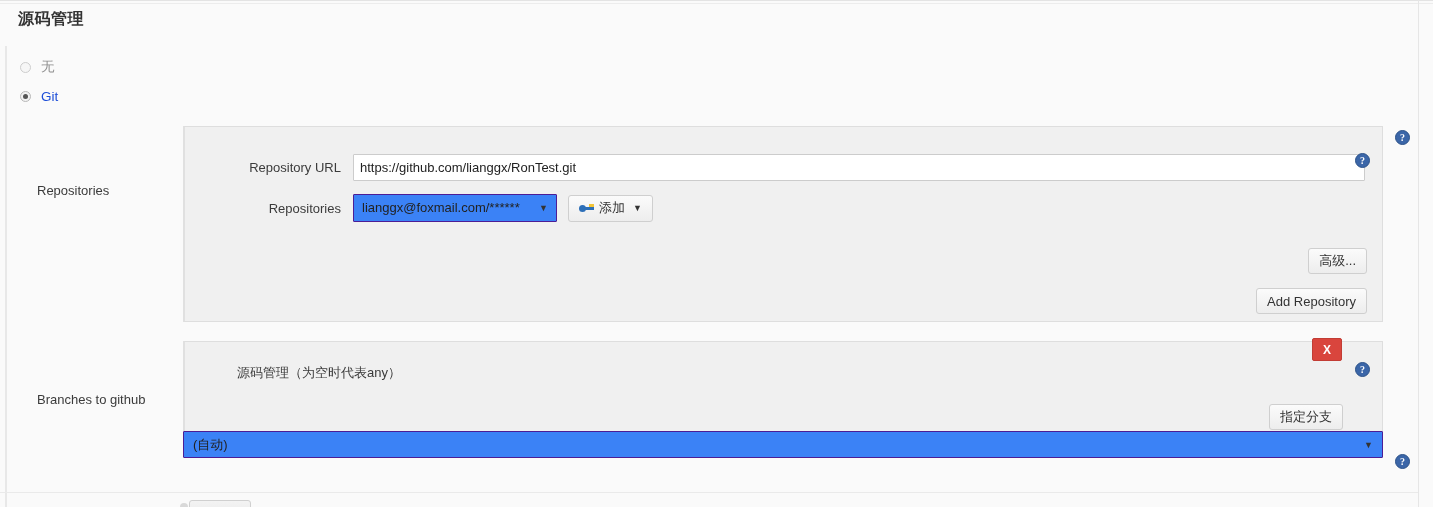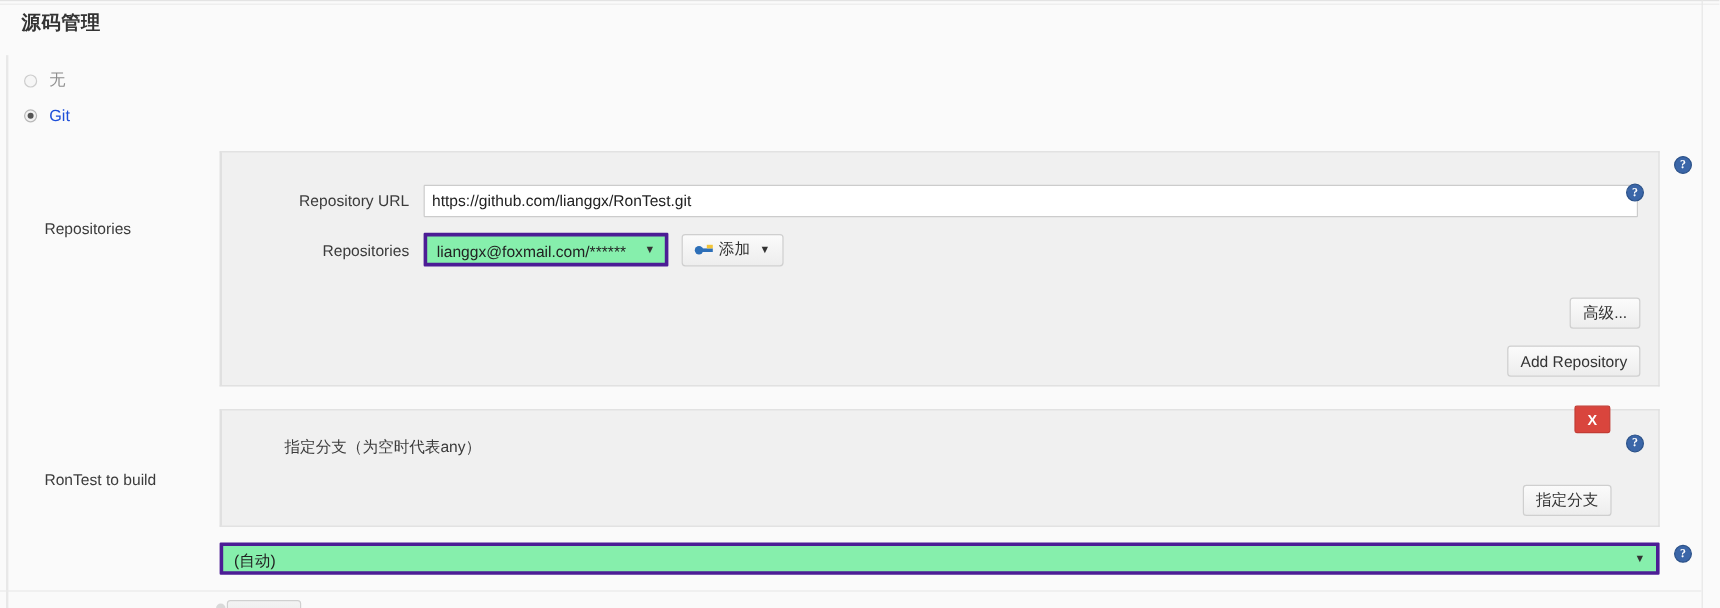--- a/index.html
+++ b/index.html
@@ -124,22 +124,22 @@
   
   #repo-url-line { left: 36px; top: 27px; }
   #repo-url-label { width: 120px; text-align: right; margin-right: 12px; }
   #repo-url-input { width: 1012px; height: 27px; line-height: 25px; }
 
   
   #cred-line { left: 36px; top: 67px; }
   #cred-label { width: 120px; text-align: right; margin-right: 12px; }
   .select-box {
     position: relative;
-    background: #86efac;
-    border: 3px solid #4c1d95;
+    background: #3b82f6;
+    border: 1px solid #4c1d95;
     box-sizing: border-box;
     font-size: 13px;
     color: #222;
     height: 28px;
     line-height: 26px;
     padding: 0 24px 0 8px;
     border-radius: 1px;
     white-space: nowrap;
     overflow: hidden;
   }
@@ -239,21 +239,21 @@
     box-sizing: border-box;
   }
   #add-branch-btn {
     position: absolute;
     right: 39px; top: 62px;
     height: 26px;
   }
   #browser-label { left: 37px; top: 459px; }
   #browser-select {
     position: absolute;
-    left: 183px; top: 452px;
+    left: 183px; top: 431px;
     width: 1200px; height: 27px;
     line-height: 25px;
     padding-left: 9px;
   }
   #browser-select .caret { right: 9px; }
 
   
   #bottom-btn {
     position: absolute;
     left: 189px; top: 500px;
@@ -341,24 +341,24 @@
       </span>
       <span>添加</span>
       <span class="caret">▼</span>
     </div>
   </div>
 
   <div class="btn" id="adv-btn">高级...</div>
   <div class="btn" id="add-repo-btn">Add Repository</div>
 </div>
 
-<div class="row-label" id="branch-label">RonTest to build</div>
+<div class="row-label" id="branch-label">Branches to github</div>
 <div class="panel" id="branch-panel">
   <div class="field-line" id="branch-line">
-    <span class="field-label" id="branch-field-label">指定分支（为空时代表any）</span>
+    <span class="field-label" id="branch-field-label">源码管理（为空时代表any）</span>
   </div>
   <div id="x-btn">X</div>
   <div class="btn" id="add-branch-btn">指定分支</div>
 </div>
 
 <div class="row-label" id="browser-label">源码库浏览器</div>
 <div class="select-box" id="browser-select">
   <span>(自动)</span>
   <span class="caret">▼</span>
 </div>

